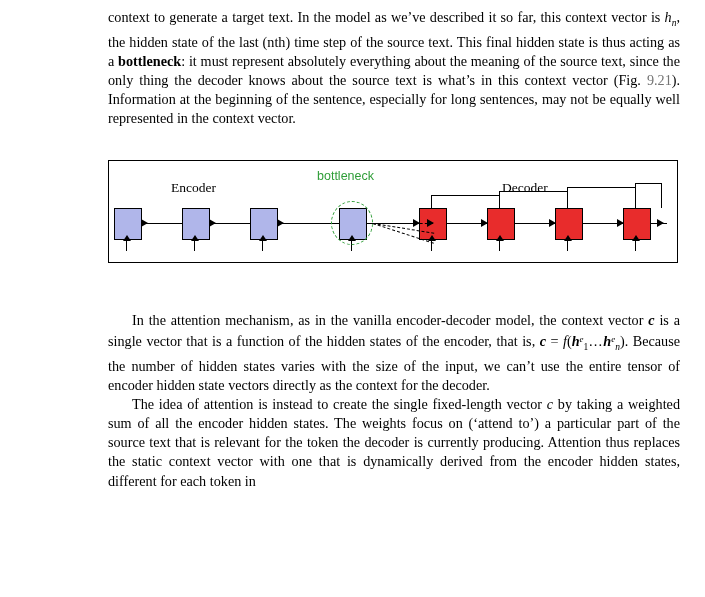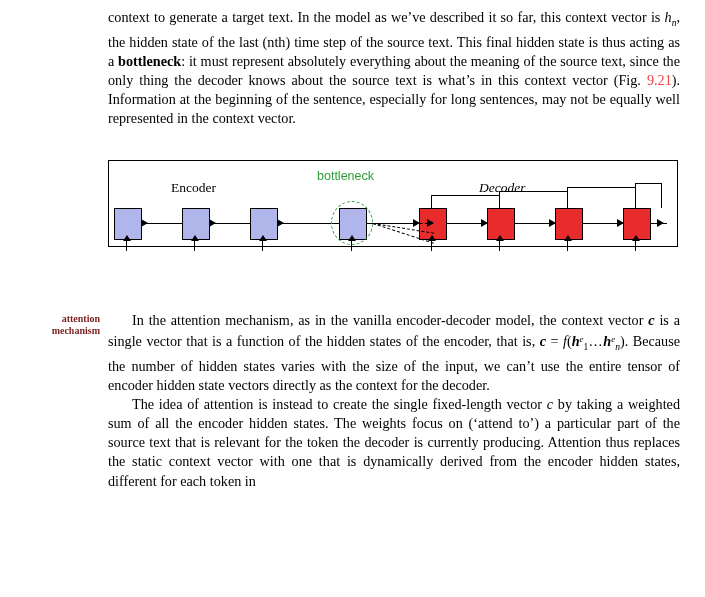--- a/index.html
+++ b/index.html
@@ -27,21 +27,21 @@
     width: 572px;
   }
   p.body {
     margin: 0;
     font-size: 14.2px;
     line-height: 19.1px;
     text-align: justify;
     text-justify: inter-word;
   }
   p.body.indent { text-indent: 24px; }
-  .link { color: #ef4444; }
+  .link { color: #737373; }
   .bold { font-weight: bold; }
   .it { font-style: italic; }
   .sup { font-size: 9px; vertical-align: 4px; }
   sub.m { font-size: 9.5px; }
 
   
   .margin-note {
     position: absolute;
     left: 22px;
     top: 313px;
@@ -53,32 +53,32 @@
     font-size: 10px;
     line-height: 11.5px;
   }
 
   
   .figure-box {
     position: absolute;
     left: 108px;
     top: 160px;
     width: 570px;
-    height: 87px;
+    height: 103px;
     border: 1px solid #000;
     box-sizing: border-box;
     background: #fff;
   }
   .fig-label {
     position: absolute;
     font-size: 13.5px;
     font-family: "Liberation Serif", serif;
   }
   .enc-label { left: 62px; top: 19px; }
-  .dec-label { left: 370px; top: 19px; font-style: italic; }
+  .dec-label { left: 393px; top: 19px; }
   .bn-label {
     left: 208px; top: 8px;
     color: #2e9d37;
     font-family: "Liberation Sans", sans-serif;
     font-size: 12.5px;
   }
 
   .track {
     position: absolute;
     left: 10px;
@@ -157,21 +157,20 @@
 </style>
 </head>
 <body>
 
 <div class="page">
 
   <div class="col">
     <p class="body">context to generate a target text. In the model as we’ve described it so far, this context vector is <span class="it">h</span><sub class="m it">n</sub>, the hidden state of the last (nth) time step of the source text. This final hidden state is thus acting as a <span class="bold">bottleneck</span>: it must represent absolutely everything about the meaning of the source text, since the only thing the decoder knows about the source text is what’s in this context vector (Fig. <span class="link">9.21</span>). Information at the beginning of the sentence, especially for long sentences, may not be equally well represented in the context vector.</p>
   </div>
 
-  <div class="margin-note">attention<br>mechanism</div>
 
   <div class="figure-box">
     <div class="fig-label enc-label">Encoder</div>
     <div class="fig-label dec-label">Decoder</div>
     <div class="fig-label bn-label">bottleneck</div>
 
     <div class="track"></div>
     <div class="arrowR" style="left:548px; top:58px;"></div>
 
     <div class="arrowR" style="left:32px; top:58px;"></div>

